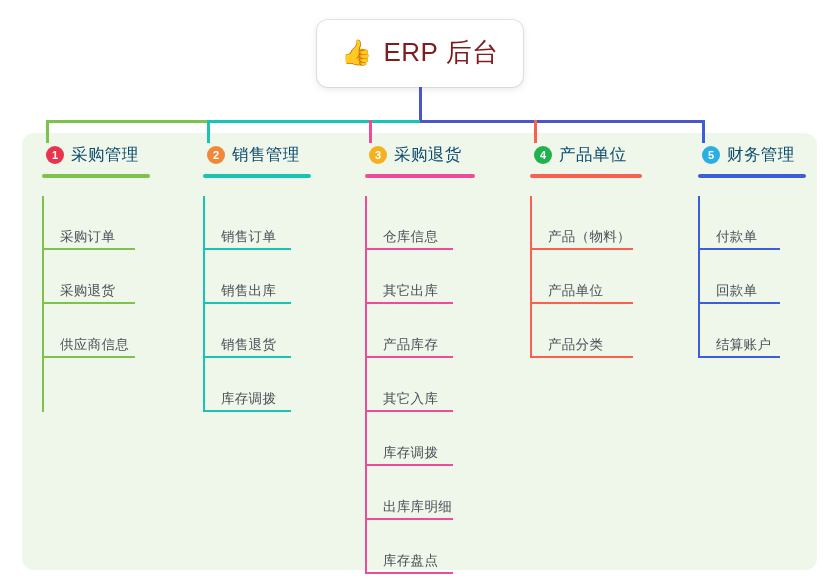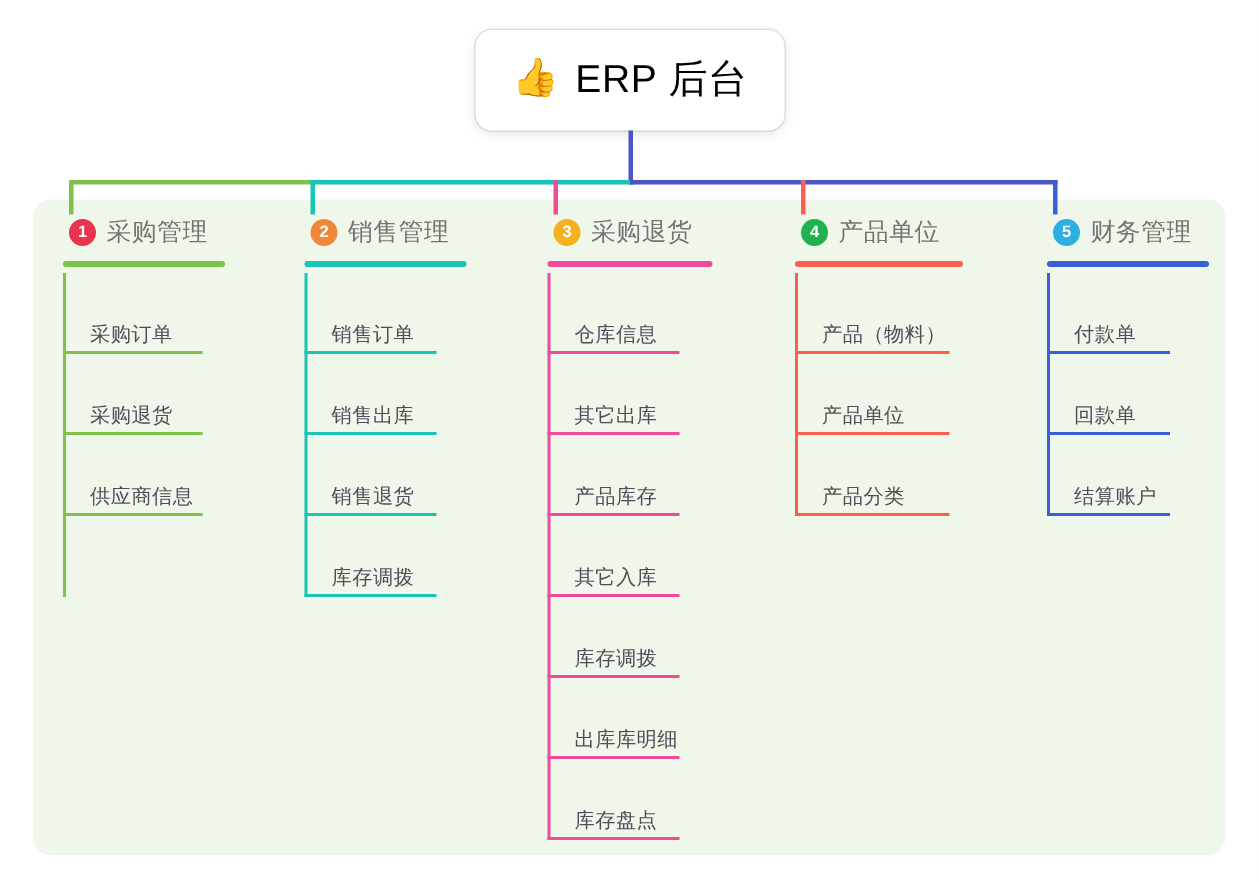--- a/index.html
+++ b/index.html
@@ -40,21 +40,21 @@
     gap: 11px;
     transform: translateY(-1px);
   }
   #root-card .thumb {
     font-size: 25px;
     line-height: 1;
     display: inline-block;
   }
   #root-card .root-text {
     font-size: 26px;
-    color: #000000;
+    color: #7f1d1d;
     letter-spacing: 0.5px;
     white-space: nowrap;
   }
 
   
   .conn {
     position: absolute;
   }
 
   
@@ -87,33 +87,33 @@
     border-radius: 50%;
     color: #ffffff;
     font-size: 11px;
     line-height: 18px;
     text-align: center;
     font-weight: 700;
     flex: none;
   }
   .col-title {
     font-size: 16.5px;
-    color: #737373;
+    color: #0c4a6e;
     letter-spacing: 0.4px;
   }
   .col-rule {
     height: 4px;
     border-radius: 2px;
     margin-top: 7px;
   }
 
   
   .leaf-list {
     position: relative;
-    margin-top: 4px;
+    margin-top: 18px;
   }
   .spine {
     position: absolute;
     left: 0;
     top: 0;
     width: 2px;
   }
   .leaf {
     position: relative;
     height: 54px;

